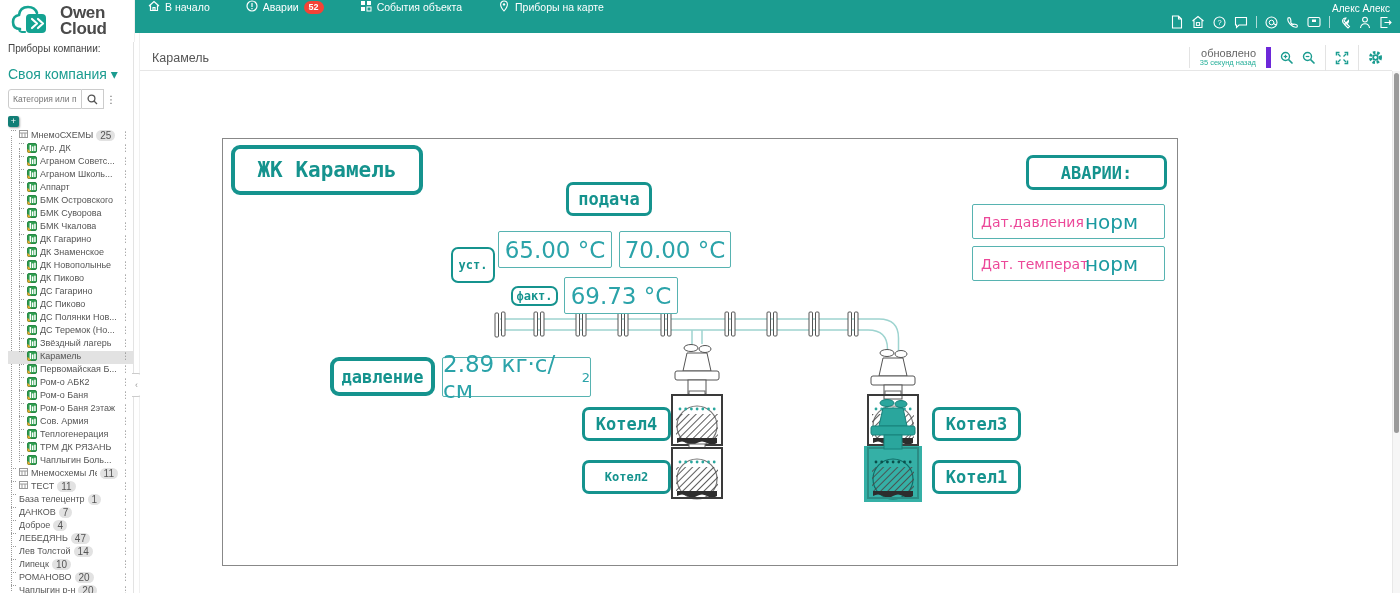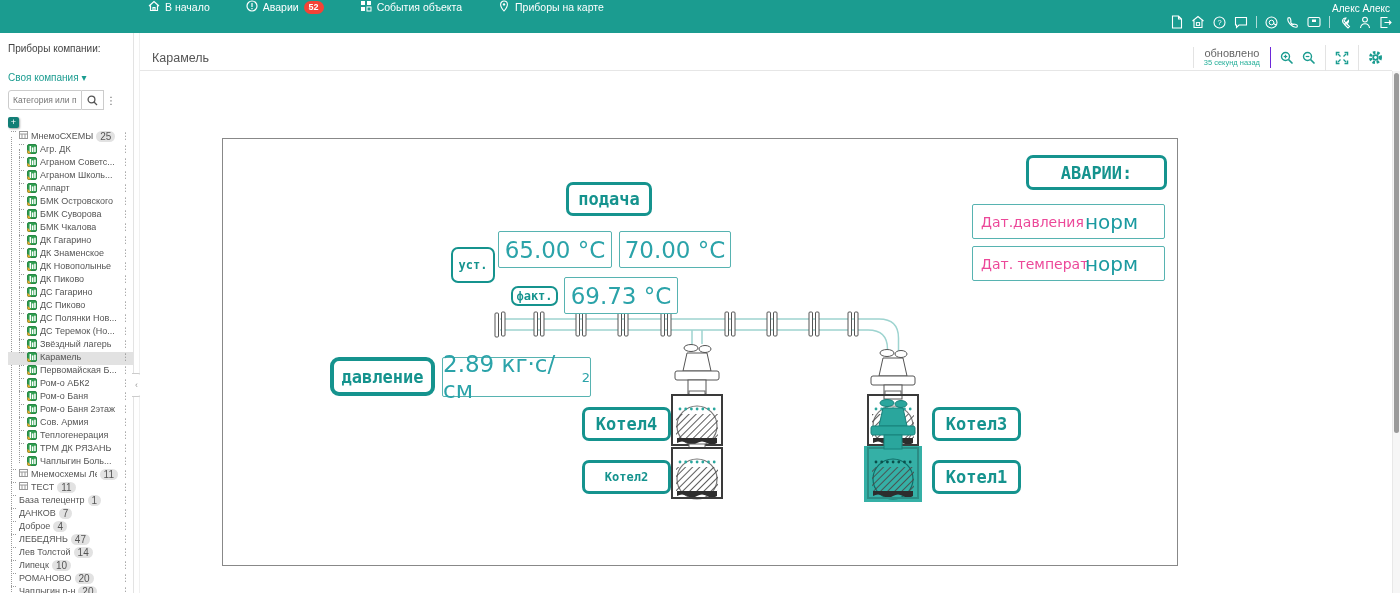--- a/index.html
+++ b/index.html
@@ -15,21 +15,21 @@
   .badge{background:#f44336;color:#fff;font-size:9px;font-weight:bold;border-radius:8px;padding:1.5px 5px}
   .user{position:absolute;right:10px;top:3px;color:#fff;font-size:10px;z-index:6}
   .top-icons{position:absolute;right:8px;top:15px;display:flex;align-items:center;gap:8px;z-index:6}
   .top-icons svg{display:block}
   .tdiv{width:1px;height:12px;background:rgba(255,255,255,.65)}
 
   
   .body{position:absolute;left:0;top:33px;width:1400px;height:560px;display:flex}
   .sidebar{width:134px;height:560px;border-right:1px solid #e3e3e3;padding:10px 0 1px 8px;position:relative;background:#fff;flex:none}
   .side-title{font-size:10px;color:#444}
-  .company{font-size:10px;color:#1b9c90;margin-top:18px;cursor:pointer}
+  .company{font-size:14px;color:#1b9c90;margin-top:12px;cursor:pointer}
   .search-row{display:flex;align-items:center;margin-top:7px;gap:0}
   .search-input{width:74px;height:20px;border:1px solid #ccc;border-radius:3px 0 0 3px;font-size:8.5px;padding:0 4px;color:#555;outline:none}
   .search-btn{width:22px;height:20px;border:1px solid #ccc;border-left:none;background:#fff;display:flex;align-items:center;justify-content:center;cursor:pointer}
   .side-kebab{width:14px;text-align:center;color:#666;font-size:10px;cursor:pointer}
   .expander{width:11px;height:11px;background:#127e76;color:#fff;font-size:9px;line-height:10px;text-align:center;border-radius:2px;margin:7px 0 3px 0;cursor:pointer;box-shadow:1px 1px 2px rgba(0,0,0,.35)}
   .tree{position:relative;margin-top:2px;font-size:9px}
   .trunk{position:absolute;left:3px;top:6px;height:455px;border-left:1px dotted #9a9a9a}
   .trunk2{position:absolute;left:11px;top:18px;height:314px;border-left:1px dotted #9a9a9a}
   .trow{height:13px;display:flex;align-items:flex-start;gap:3px;color:#555;padding-right:3px;position:relative;cursor:pointer}
   .trow::before{content:"";width:5px;border-top:1px dotted #9a9a9a;flex:none}
@@ -41,21 +41,21 @@
   .tdots{margin-left:auto;color:#888;font-size:9px;flex:none}
   .ticon{flex:none;display:flex}
   .gutter{width:6px;height:560px;background:#fff;border-right:1px solid #f0f0f0;position:relative;flex:none}
   .collapse{position:absolute;left:-2px;top:340px;width:10px;height:24px;border:1px solid #ccc;border-left:none;border-radius:0 4px 4px 0;background:#fff;color:#999;font-size:9px;display:flex;align-items:center;justify-content:center;cursor:pointer}
 
   
   .main{flex:1;position:relative;height:560px}
   .main-head{position:absolute;left:0;top:12px;right:8px;height:26px;border-bottom:1px solid #e6e6e6;display:flex;align-items:center}
   .page-title{font-size:12.5px;color:#555;padding-left:12px}
   .controls{margin-left:auto;display:flex;align-items:center;height:26px}
-  .updated{text-align:center;padding:0 10px;border-left:1px solid #e3e3e3;border-right:1px solid #6d28d9;line-height:1.1}
+  .updated{text-align:right;padding:0 10px;border-left:1px solid #e3e3e3;border-right:5px solid #6d28d9;line-height:1.1}
   .updated-l{font-size:11px;color:#666}
   .updated-a{font-size:7.5px;color:#27b09a}
   .ctrl-group{display:flex;align-items:center;gap:8px;padding:0 9px;border-right:1px solid #e3e3e3;height:26px}
   .ctrl-group:last-child{border-right:none}
   .ctrl-group svg{display:block;cursor:pointer}
 
   .canvas{position:absolute;left:0;top:38px;width:1252px;height:484px;background:#fff}
   .frame{position:absolute;left:82px;top:67px;width:956px;height:428px;border:1px solid #888}
   .equip{position:absolute;left:82px;top:67px}
 
@@ -171,20 +171,32 @@
           </svg>
         </span>
       <span>
           <svg width="13" height="13" viewBox="0 0 13 13">
             <path d="M8.5 1.5 H2 V11.5 H8.5 M5.5 6.5 H12 M10 4.5 L12 6.5 L10 8.5" fill="none" stroke="#fff" stroke-width="1.1"></path>
           </svg>
         </span>
     </div>
   </div>
 
+  <div class="logo">
+    <span><svg width="44" height="32" viewBox="0 0 44 32">
+          <path d="M10 26 Q3 26 3 19 Q3 13 9 12 Q10 4 18 4 Q25 4 27 10" fill="none" stroke="#14a392" stroke-width="2.6" stroke-linecap="round"></path>
+          <path d="M10 26 q-2 2 2 3 h3" fill="none" stroke="#14a392" stroke-width="2.2" stroke-linecap="round"></path>
+          <rect x="16" y="11" width="20" height="19" rx="4" fill="#14a392"></rect>
+          <path d="M22 16 l5 4.5 l-5 4.5 M28 16 l5 4.5 l-5 4.5" fill="none" stroke="#fff" stroke-width="2.2" stroke-linecap="round" stroke-linejoin="round"></path>
+        </svg></span>
+    <div class="logo-text">
+      <div>Owen</div>
+      <div>Cloud</div>
+    </div>
+  </div>
 
   <div class="body">
     <aside class="sidebar">
       <div class="side-title">Приборы компании:</div>
       <div class="company">Своя компания ▾</div>
       <div class="search-row">
         <input class="search-input" placeholder="Категория или при" style="">
         <button class="search-btn">
             <svg width="11" height="11" viewBox="0 0 11 11">
               <circle cx="4.5" cy="4.5" r="3.4" fill="none" stroke="#555" stroke-width="1.3"></circle>
@@ -740,20 +752,21 @@
             <rect x="650" y="329" width="42" height="24" fill="url(#hatch)"></rect>
             <path d="M651 353 h40 v5 q-5 3 -10 0 q-5 -3 -10 0 q-5 3 -10 0 q-5 -3 -10 0 Z" fill="#2d2d2d"></path>
             <rect x="646" y="310" width="50" height="50" fill="none" stroke="#2b8c84" stroke-width="2"></rect>
             <ellipse cx="665" cy="265" rx="7" ry="3.5" fill="#2aa69d" stroke="#17817a"></ellipse>
             <ellipse cx="679" cy="266" rx="6" ry="3.5" fill="#2aa69d" stroke="#17817a"></ellipse>
             <path d="M661 270 h20 l4 18 h-28 Z" fill="#2aa69d" stroke="#17817a"></path>
             <rect x="649" y="288" width="44" height="9" rx="2" fill="#2aa69d" stroke="#17817a"></rect>
             <rect x="662" y="297" width="18" height="14" fill="#2aa69d" stroke="#17817a"></rect>
           </svg>
 
+        <div class="dbox b-thick t-mono" style="left:91px;top:74px;width:192px;height:50px;font-size:21px">ЖК Карамель</div>
         <div class="dbox b-med t-mono" style="left:426px;top:111px;width:86px;height:34px;font-size:17px">подача</div>
         <div class="dbox b-sm t-mono" style="left:311px;top:176px;width:44px;height:36px;font-size:12px">уст.</div>
         <div class="dbox b-thin t-val" style="left:358px;top:160px;width:114px;height:37px;font-size:23px">65.00 °C</div>
         <div class="dbox b-thin t-val" style="left:479px;top:160px;width:112px;height:37px;font-size:23px">70.00 °C</div>
         <div class="dbox b-sm t-mono" style="left:371px;top:215px;width:47px;height:20px;font-size:12px">факт.</div>
         <div class="dbox b-thin t-val" style="left:424px;top:206px;width:114px;height:37px;font-size:23px">69.73 °C</div>
 
         <div class="dbox b-med t-mono" style="left:886px;top:84px;width:141px;height:35px;font-size:17px">АВАРИИ:</div>
         <div class="dbox b-thin alarm-box" style="left:832px;top:133px;width:193px;height:35px">
           <span class="alarm-label">Дат.давления</span>

